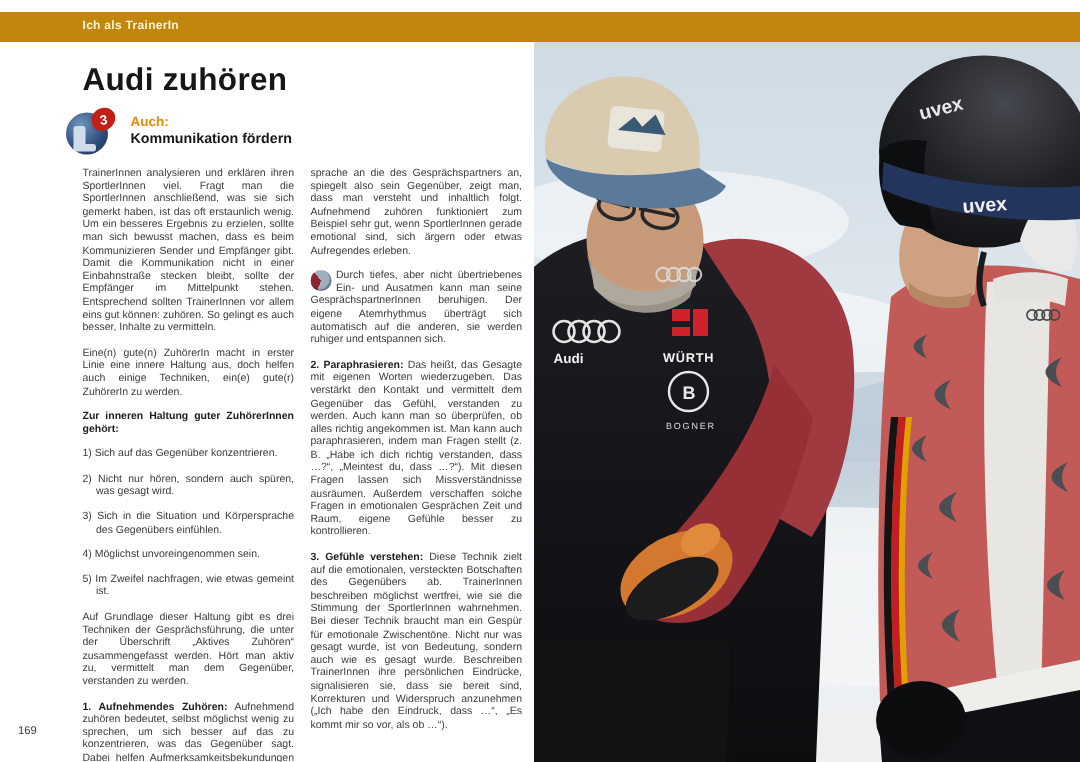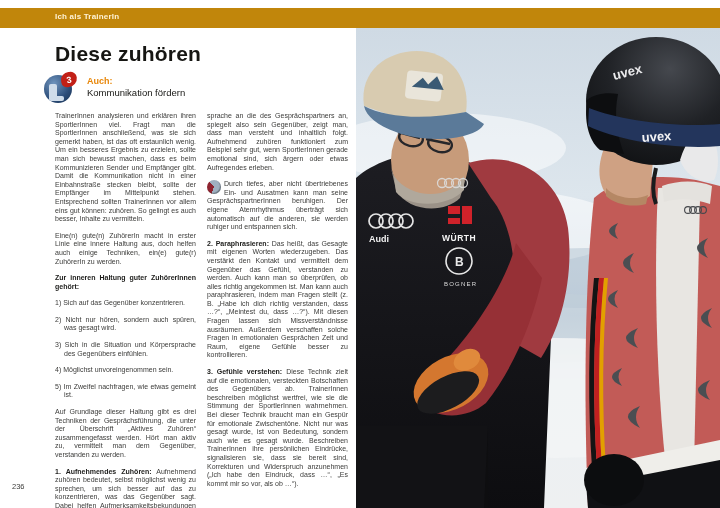--- a/index.html
+++ b/index.html
@@ -17,21 +17,21 @@
   .goal-icon .ell{position:absolute;left:5px;top:9px;width:8px;height:16px;background:#cfdcea;
         border-radius:2px;}
   .goal-icon .ell:after{content:"";position:absolute;left:0;top:12px;width:15px;height:5px;
         background:#cfdcea;border-radius:2px;}
   .goal-icon .splat{position:absolute;right:0;top:0;width:16px;height:15px;background:#C22017;
         border-radius:55% 45% 60% 40%;transform:rotate(-8deg);
         display:flex;align-items:center;justify-content:center;
         color:#fff;font-size:9px;font-weight:bold;}
   .goal-text{margin-left:10px;padding-top:3px;line-height:12px;}
   .goal-label{font-size:9px;font-weight:bold;color:#E8870A;}
-  .goal-value{font-size:9.5px;font-weight:normal;color:#161613;}
+  .goal-value{font-size:9.5px;font-weight:bold;color:#161613;}
   .cols{position:absolute;left:55px;top:112px;width:294px;display:flex;gap:11px;}
   .col{width:141px;font-size:7px;line-height:8.6px;color:#3b3b39;text-align:justify;}
   .col p{margin:0 0 8px 0;}
   .col b{color:#1c1c1a;}
   .list-head{font-weight:bold;color:#1c1c1a;margin:0 0 1px 0;}
   .li{padding-left:9px;text-indent:-9px;margin:0;}
   .li-group{margin:0 0 8px 0;}
   .tip{overflow:hidden;}
   .tip-icon{float:left;width:14px;height:14px;border-radius:50%;margin:0 3px 1px 0;
         background:conic-gradient(from 200deg,#8E2430 0 120deg,#9FB0C0 120deg 360deg);
@@ -42,21 +42,21 @@
 </style>
 </head>
 <body>
 
 <div class="page">
 
   <div class="topbar">
     <div class="topbar-label">Ich als TrainerIn</div>
   </div>
 
-  <div class="title">Diese zuhören</div>
+  <div class="title">Audi zuhören</div>
 
   <div class="goal">
     <div class="goal-icon">
       <div class="ball">
           <div class="ell"></div>
         </div>
       <div class="splat">3</div>
     </div>
     <div class="goal-text">
       <div class="goal-label">Auch:</div>
@@ -80,21 +80,21 @@
       <p><b>1. Aufnehmendes Zuhören:</b> <span>Aufnehmend zuhören bedeutet, selbst möglichst wenig zu sprechen, um sich besser auf das zu konzentrieren, was das Gegenüber sagt. Dabei helfen Aufmerksamkeitsbekundungen wie „Aha“, „Ja“, „Verstehe!“, „O. k.“ sowie Gesten, wie Blickkontakt und eine zugewandte Körperhaltung. Passt man die eigene Gestik, Mimik und Körper-</span></p>
     </div>
     <div class="col">
       <p>sprache an die des Gesprächspartners an, spiegelt also sein Gegenüber, zeigt man, dass man versteht und inhaltlich folgt. Aufnehmend zuhören funktioniert zum Beispiel sehr gut, wenn SportlerInnen gerade emotional sind, sich ärgern oder etwas Aufregendes erleben.</p>
       <p class="tip"><span class="tip-icon"></span><span>Durch tiefes, aber nicht übertriebenes Ein- und Ausatmen kann man seine GesprächspartnerInnen beruhigen. Der eigene Atemrhythmus überträgt sich automatisch auf die anderen, sie werden ruhiger und entspannen sich.</span></p>
       <p><b>2. Paraphrasieren:</b> <span>Das heißt, das Gesagte mit eigenen Worten wiederzugeben. Das verstärkt den Kontakt und vermittelt dem Gegenüber das Gefühl, verstanden zu werden. Auch kann man so überprüfen, ob alles richtig angekommen ist. Man kann auch paraphrasieren, indem man Fragen stellt (z. B. „Habe ich dich richtig verstanden, dass …?“, „Meintest du, dass …?“). Mit diesen Fragen lassen sich Missverständnisse ausräumen. Außerdem verschaffen solche Fragen in emotionalen Gesprächen Zeit und Raum, eigene Gefühle besser zu kontrollieren.</span></p>
       <p><b>3. Gefühle verstehen:</b> <span>Diese Technik zielt auf die emotionalen, versteckten Botschaften des Gegenübers ab. TrainerInnen beschreiben möglichst wertfrei, wie sie die Stimmung der SportlerInnen wahrnehmen. Bei dieser Technik braucht man ein Gespür für emotionale Zwischentöne. Nicht nur was gesagt wurde, ist von Bedeutung, sondern auch wie es gesagt wurde. Beschreiben TrainerInnen ihre persönlichen Eindrücke, signalisieren sie, dass sie bereit sind, Korrekturen und Widerspruch anzunehmen („Ich habe den Eindruck, dass …“, „Es kommt mir so vor, als ob …“).</span></p>
     </div>
   </div>
 
-  <div class="pageno">236</div>
+  <div class="pageno">169</div>
 
   <svg class="photo" viewBox="0 0 364 480" aria-label="photo">
     <defs>
       <linearGradient id="sky" x1="0" y1="0" x2="0" y2="1">
         <stop offset="0" stop-color="#cfdae4"></stop>
           <stop offset="0.35" stop-color="#dde6ed"></stop>
         <stop offset="0.6" stop-color="#c9d5e0"></stop>
           <stop offset="0.75" stop-color="#ecf0f3"></stop>
         <stop offset="1" stop-color="#eef0f1"></stop>
       </linearGradient>

